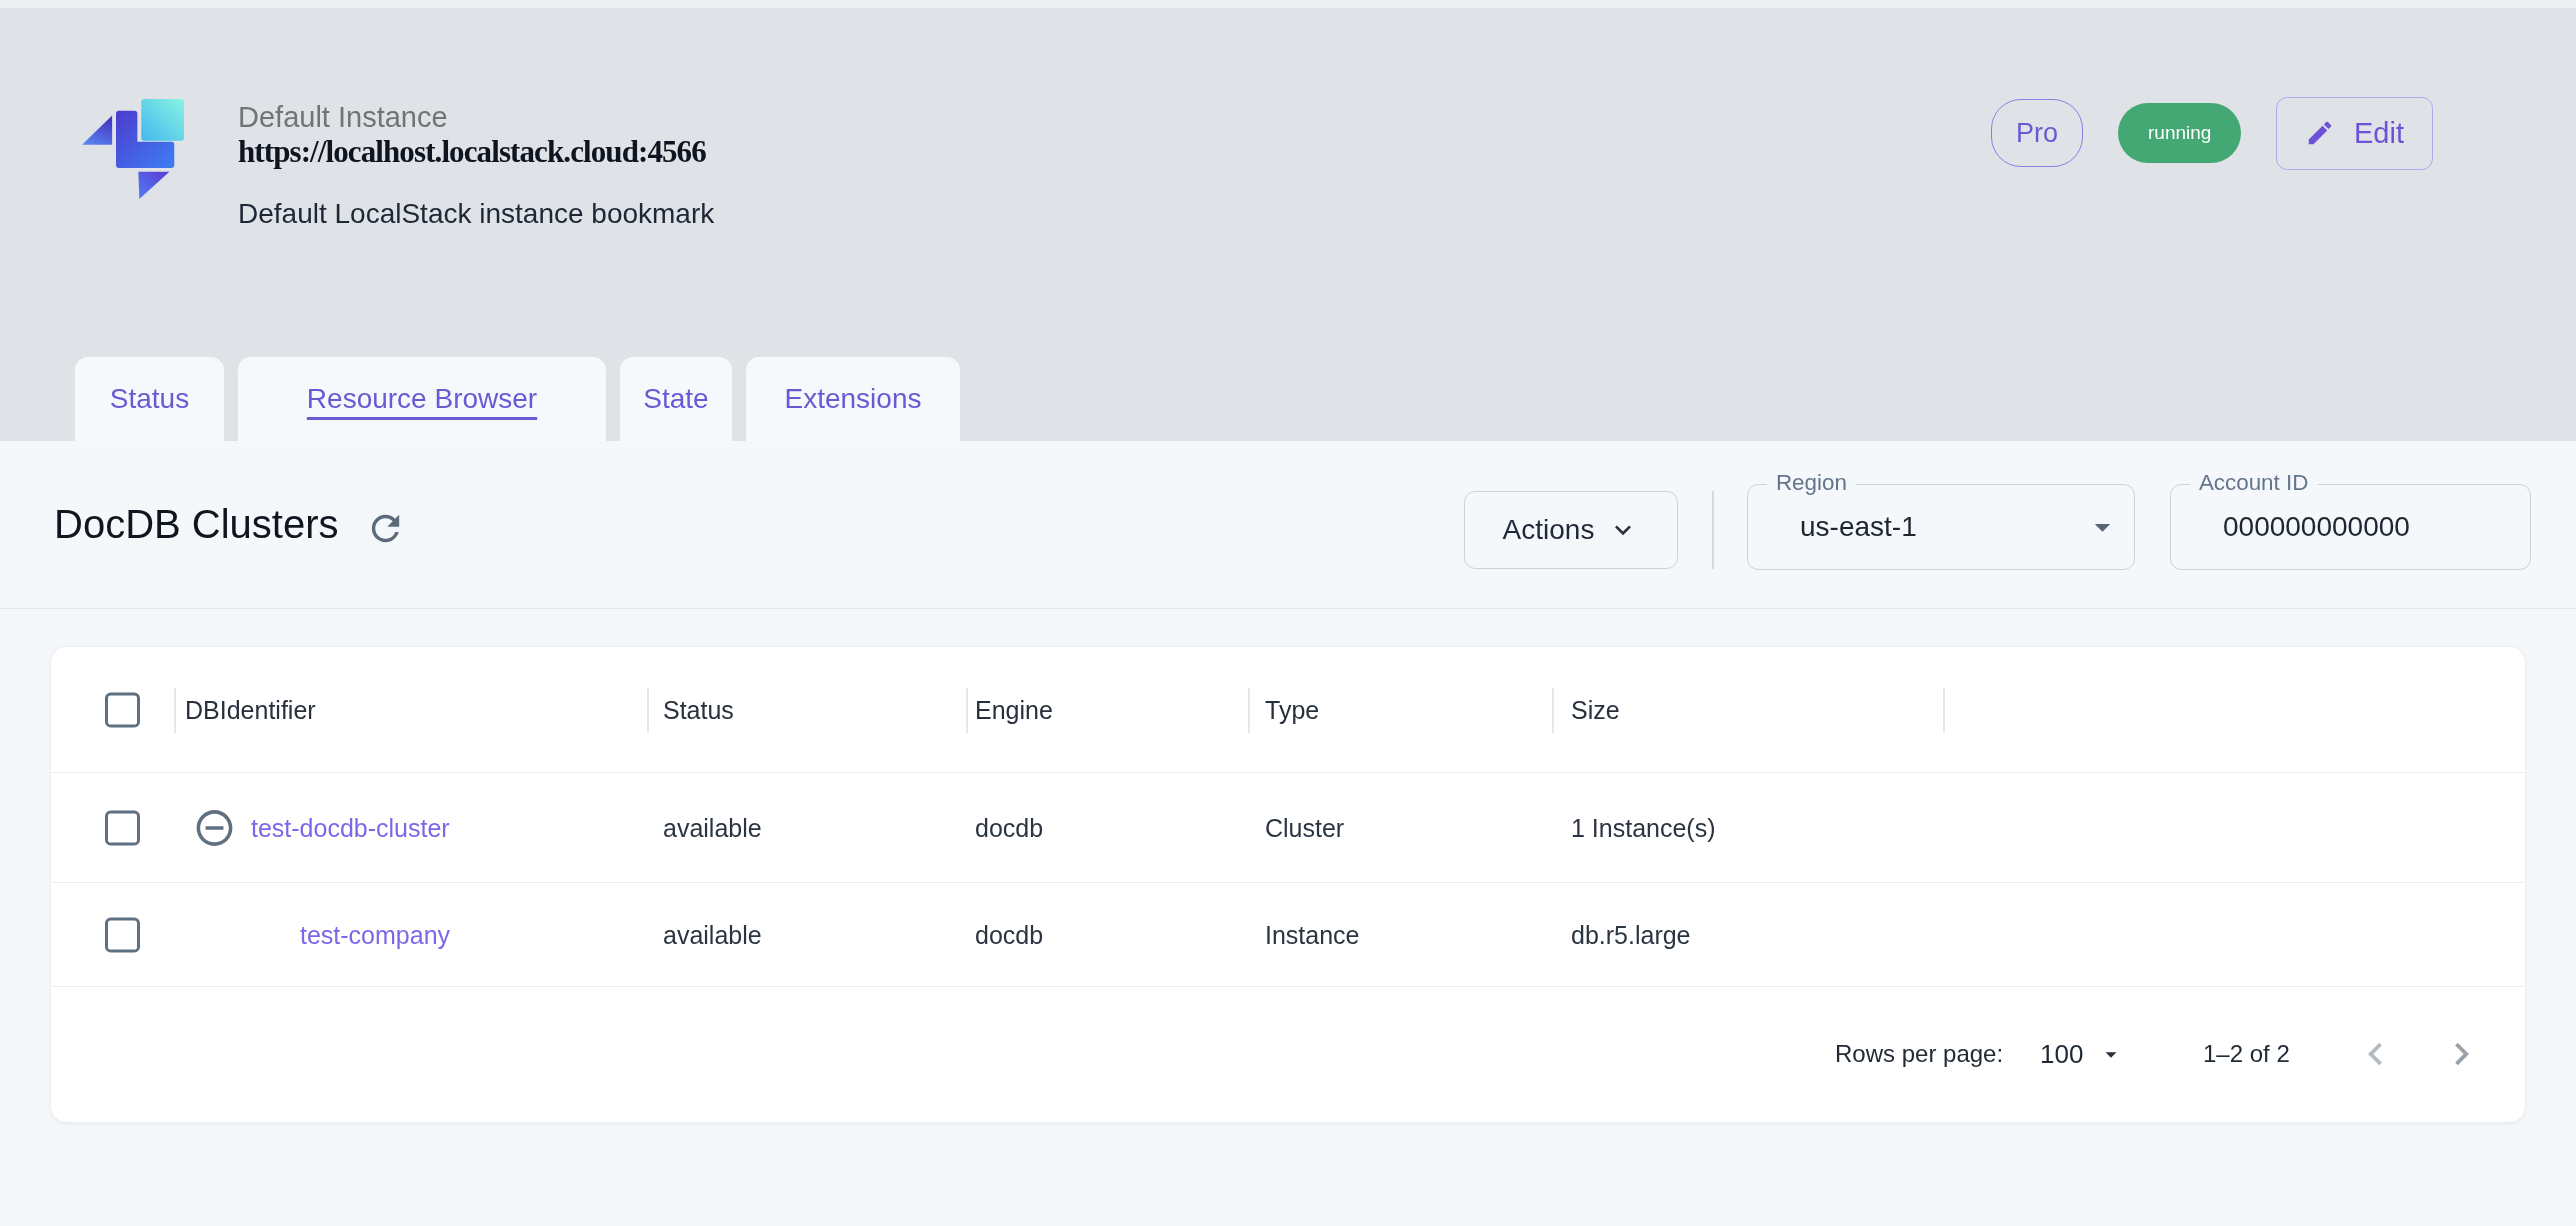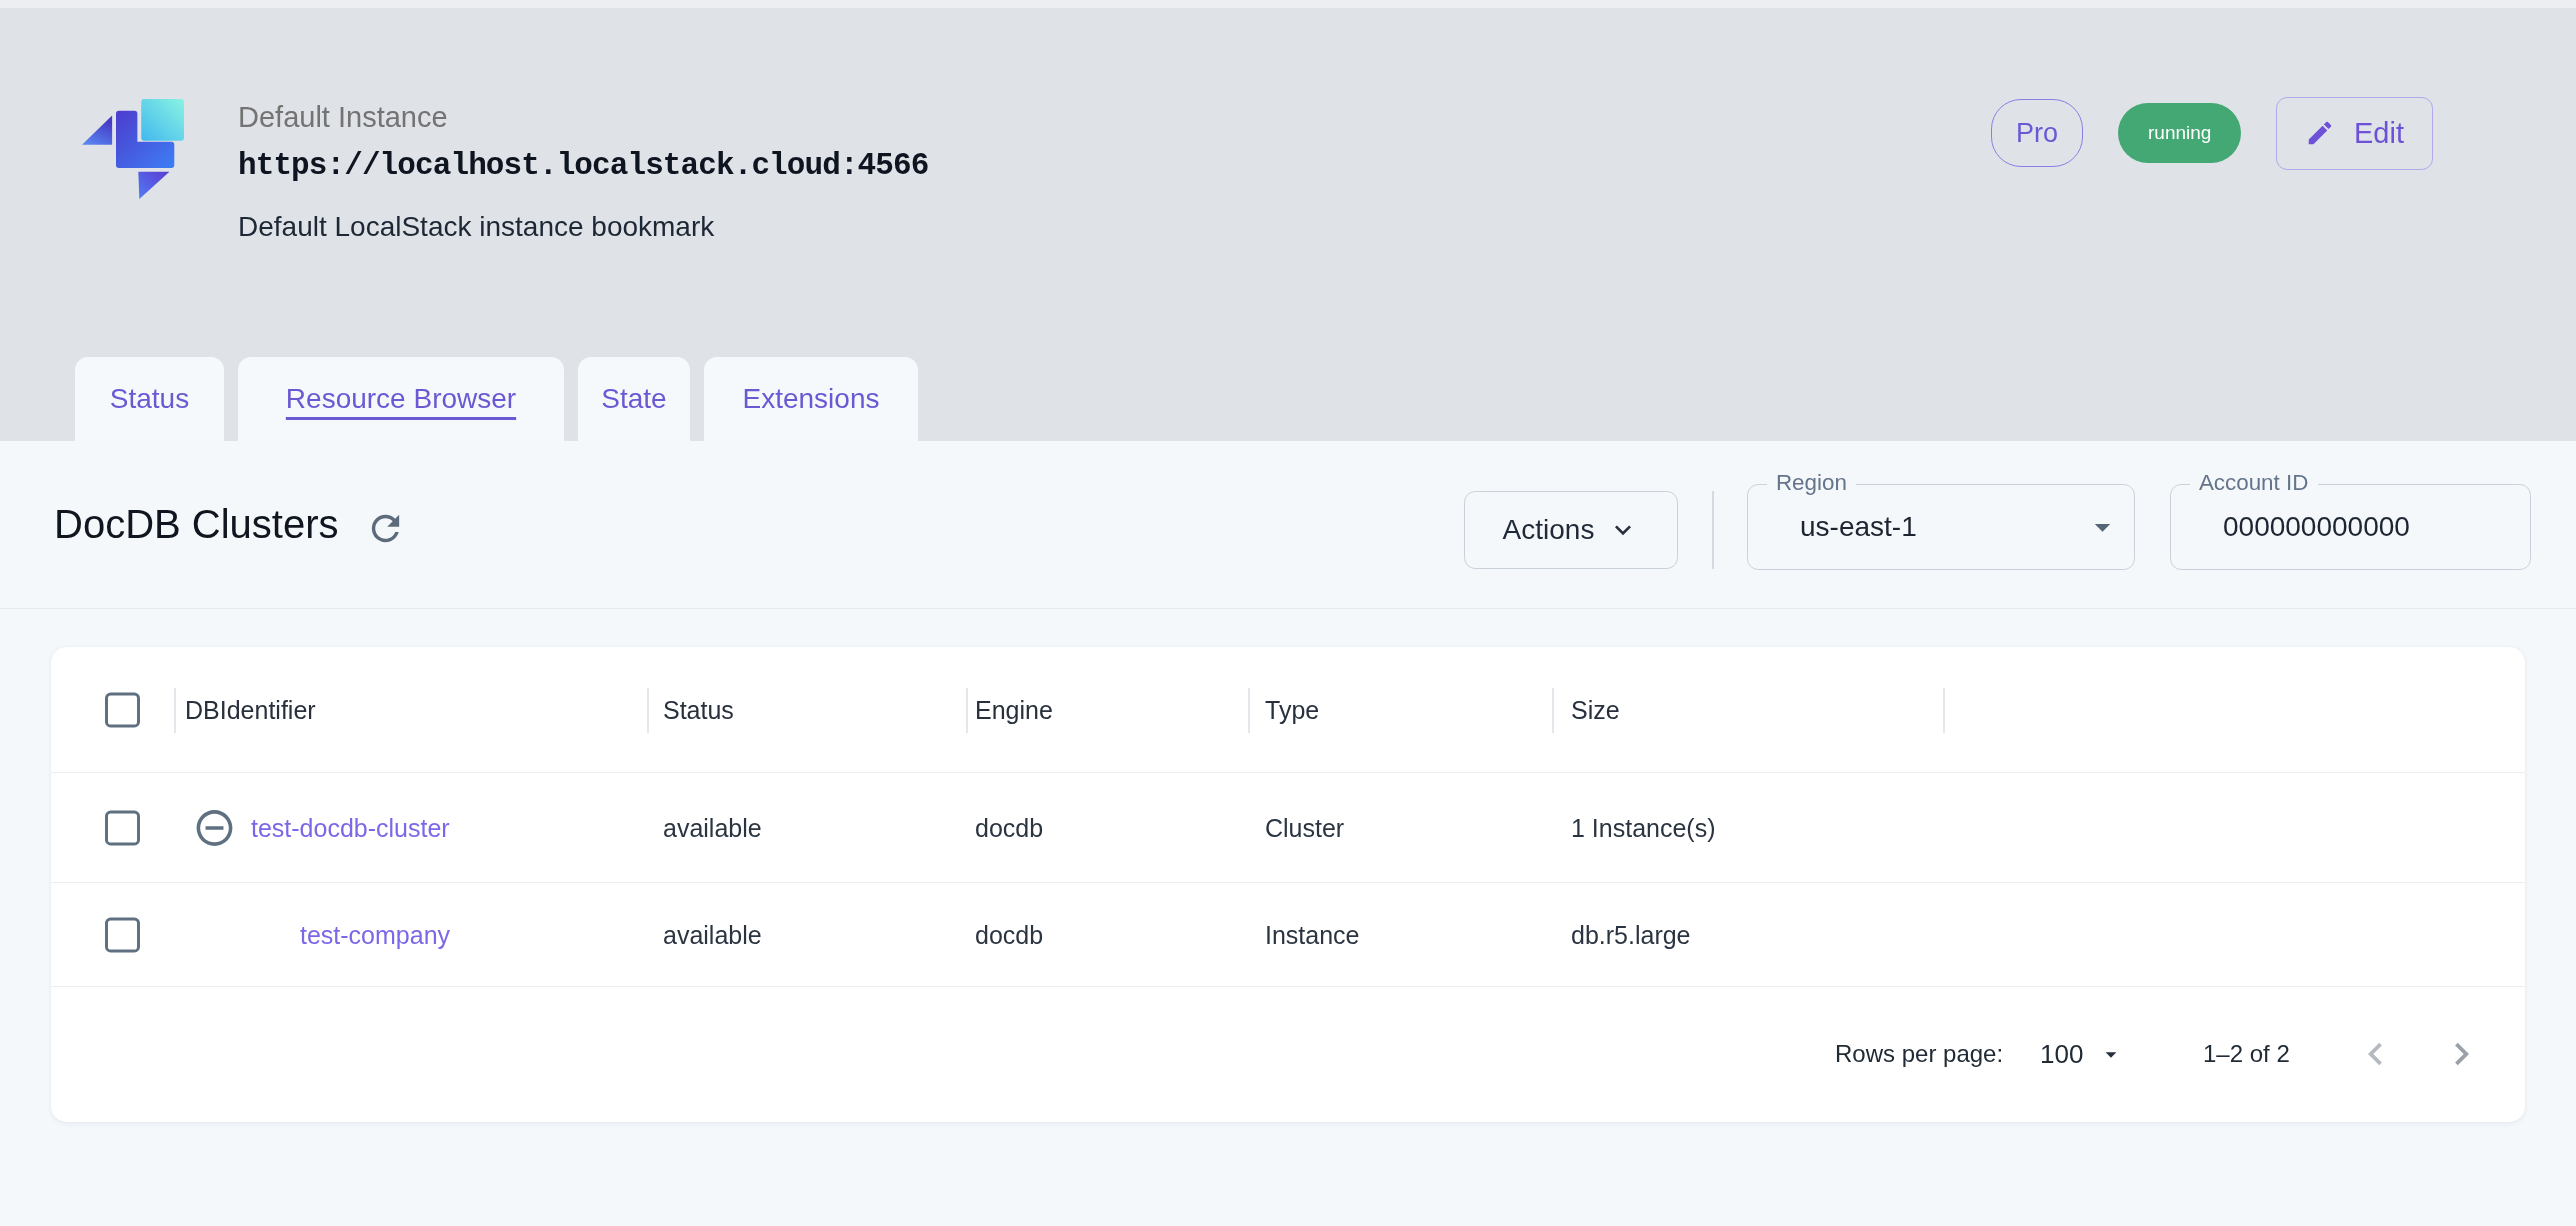--- a/index.html
+++ b/index.html
@@ -18,23 +18,23 @@
     height: 433px;
     position: relative;
   }
   .logo {
     position: absolute; left: 82px; top: 86px;
     width: 102px; height: 110px;
   }
   .hdr-text { position: absolute; left: 238px; top: 93px; }
   .hdr-title { font-size: 29px; color: #737373; }
   .hdr-url {
-    font-family: Liberation Mono, monospace;
+    font-family: Liberation Serif, serif;
     font-weight: bold; font-size: 31px; color: #0e1521;
-    margin-top: 14px; letter-spacing: -0.9px;
+    letter-spacing: -0.9px;
   }
   .hdr-subtitle { font-size: 28px; color: #1d2735; margin-top: 28px; }
 
   .hdr-controls {
     position: absolute; top: 89px; right: 143px;
     display: flex; align-items: center; gap: 35px;
   }
   .pro-badge {
     height: 68px; padding: 0 24px; display: flex; align-items: center;
     border: 1.9px solid #8d7de4; border-radius: 30px;
@@ -58,21 +58,21 @@
     display: flex; gap: 14px; align-items: flex-end;
   }
   .tab {
     height: 84px; background: #f6f9fc;
     border-radius: 13px 13px 0 0;
     display: flex; align-items: center; justify-content: center;
     color: #6b59d3; font-size: 28px; font-weight: 500;
     cursor: pointer; white-space: nowrap;
   }
   .tab-status { width: 149px; }
-  .tab-resource { width: 326px; }
+  .tab-resource { width: 368px; }
   .tab-state { width: 112px; }
   .tab-extensions { width: 214px; }
   .tab.active span { text-decoration: underline; text-underline-offset: 9.3px; text-decoration-thickness: 2.8px; }
 
   
   .toolbar {
     position: relative; height: 168px;
     border-bottom: 1.9px solid #e5e9ed;
     background: #f5f8fb;
   }

